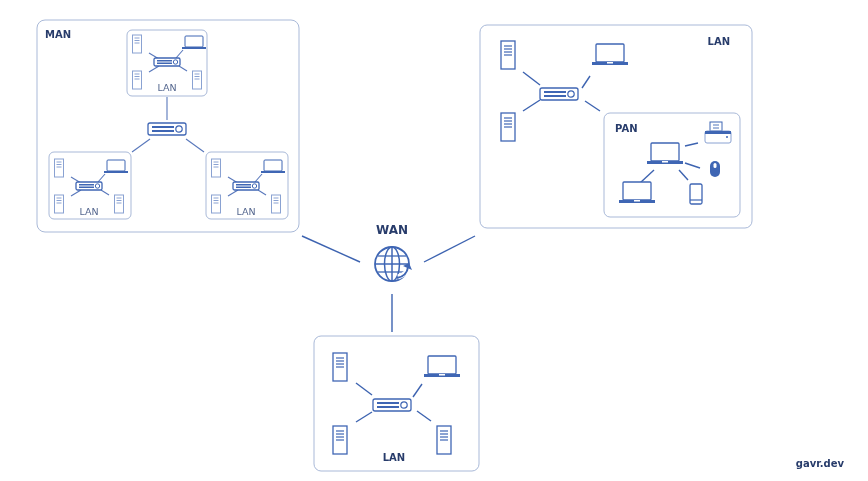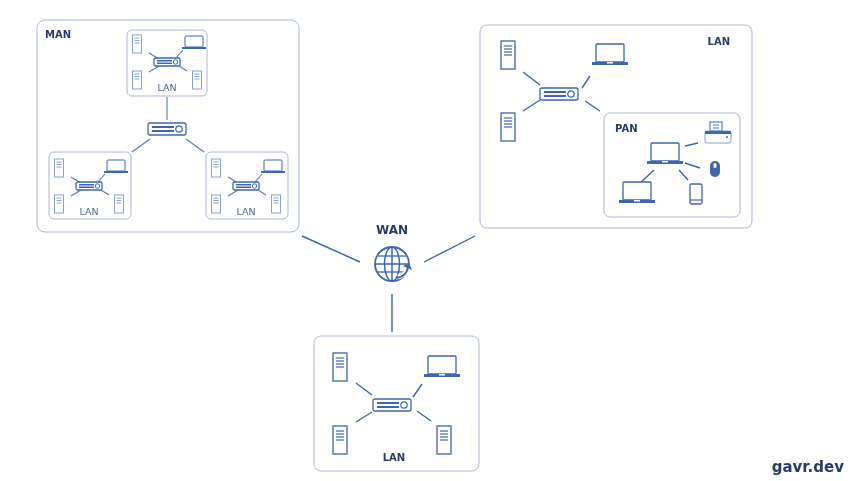--- a/index.html
+++ b/index.html
@@ -6,21 +6,21 @@
     body { width:868px; height:481px; position:relative; overflow:hidden; font-family:"DejaVu Sans", sans-serif; }
     svg { position:absolute; left:0; top:0; }
     .frame { fill:#ffffff; stroke:#a9b9d8; stroke-width:1; }
     .link { stroke:#3d63b0; stroke-width:1.4; }
     .link-faint { stroke:#5877bb; stroke-width:1.1; }
     .lbl-bold { font-family:"DejaVu Sans", sans-serif; font-weight:bold; fill:#283c6b; }
     .lbl-reg { font-family:"DejaVu Sans", sans-serif; fill:#55678f; }
     .dev { fill:#ffffff; stroke:#3f66b4; stroke-width:1.3; }
     .dev-fill { fill:#3f66b4; }
     .dev-faint { fill:#ffffff; stroke:#8aa2d2; stroke-width:1; }
-    .brand { position:absolute; right:24px; top:458px; font-family:"DejaVu Sans", sans-serif; font-weight:bold; font-size:15px; color:#283c6b; }
+    .brand { position:absolute; right:24px; top:458px; font-family:"DejaVu Sans", sans-serif; font-weight:bold; font-size:10px; color:#283c6b; }
   </style>
 </head>
 <body>
 
 <svg width="868" height="481" viewBox="0 0 868 481">
   <defs>
 
     <g id="switch">
       <rect x="-19" y="-6" width="38" height="12" rx="2" class="dev"></rect>
       <rect x="-15" y="-3" width="22" height="2" class="dev-fill"></rect>

